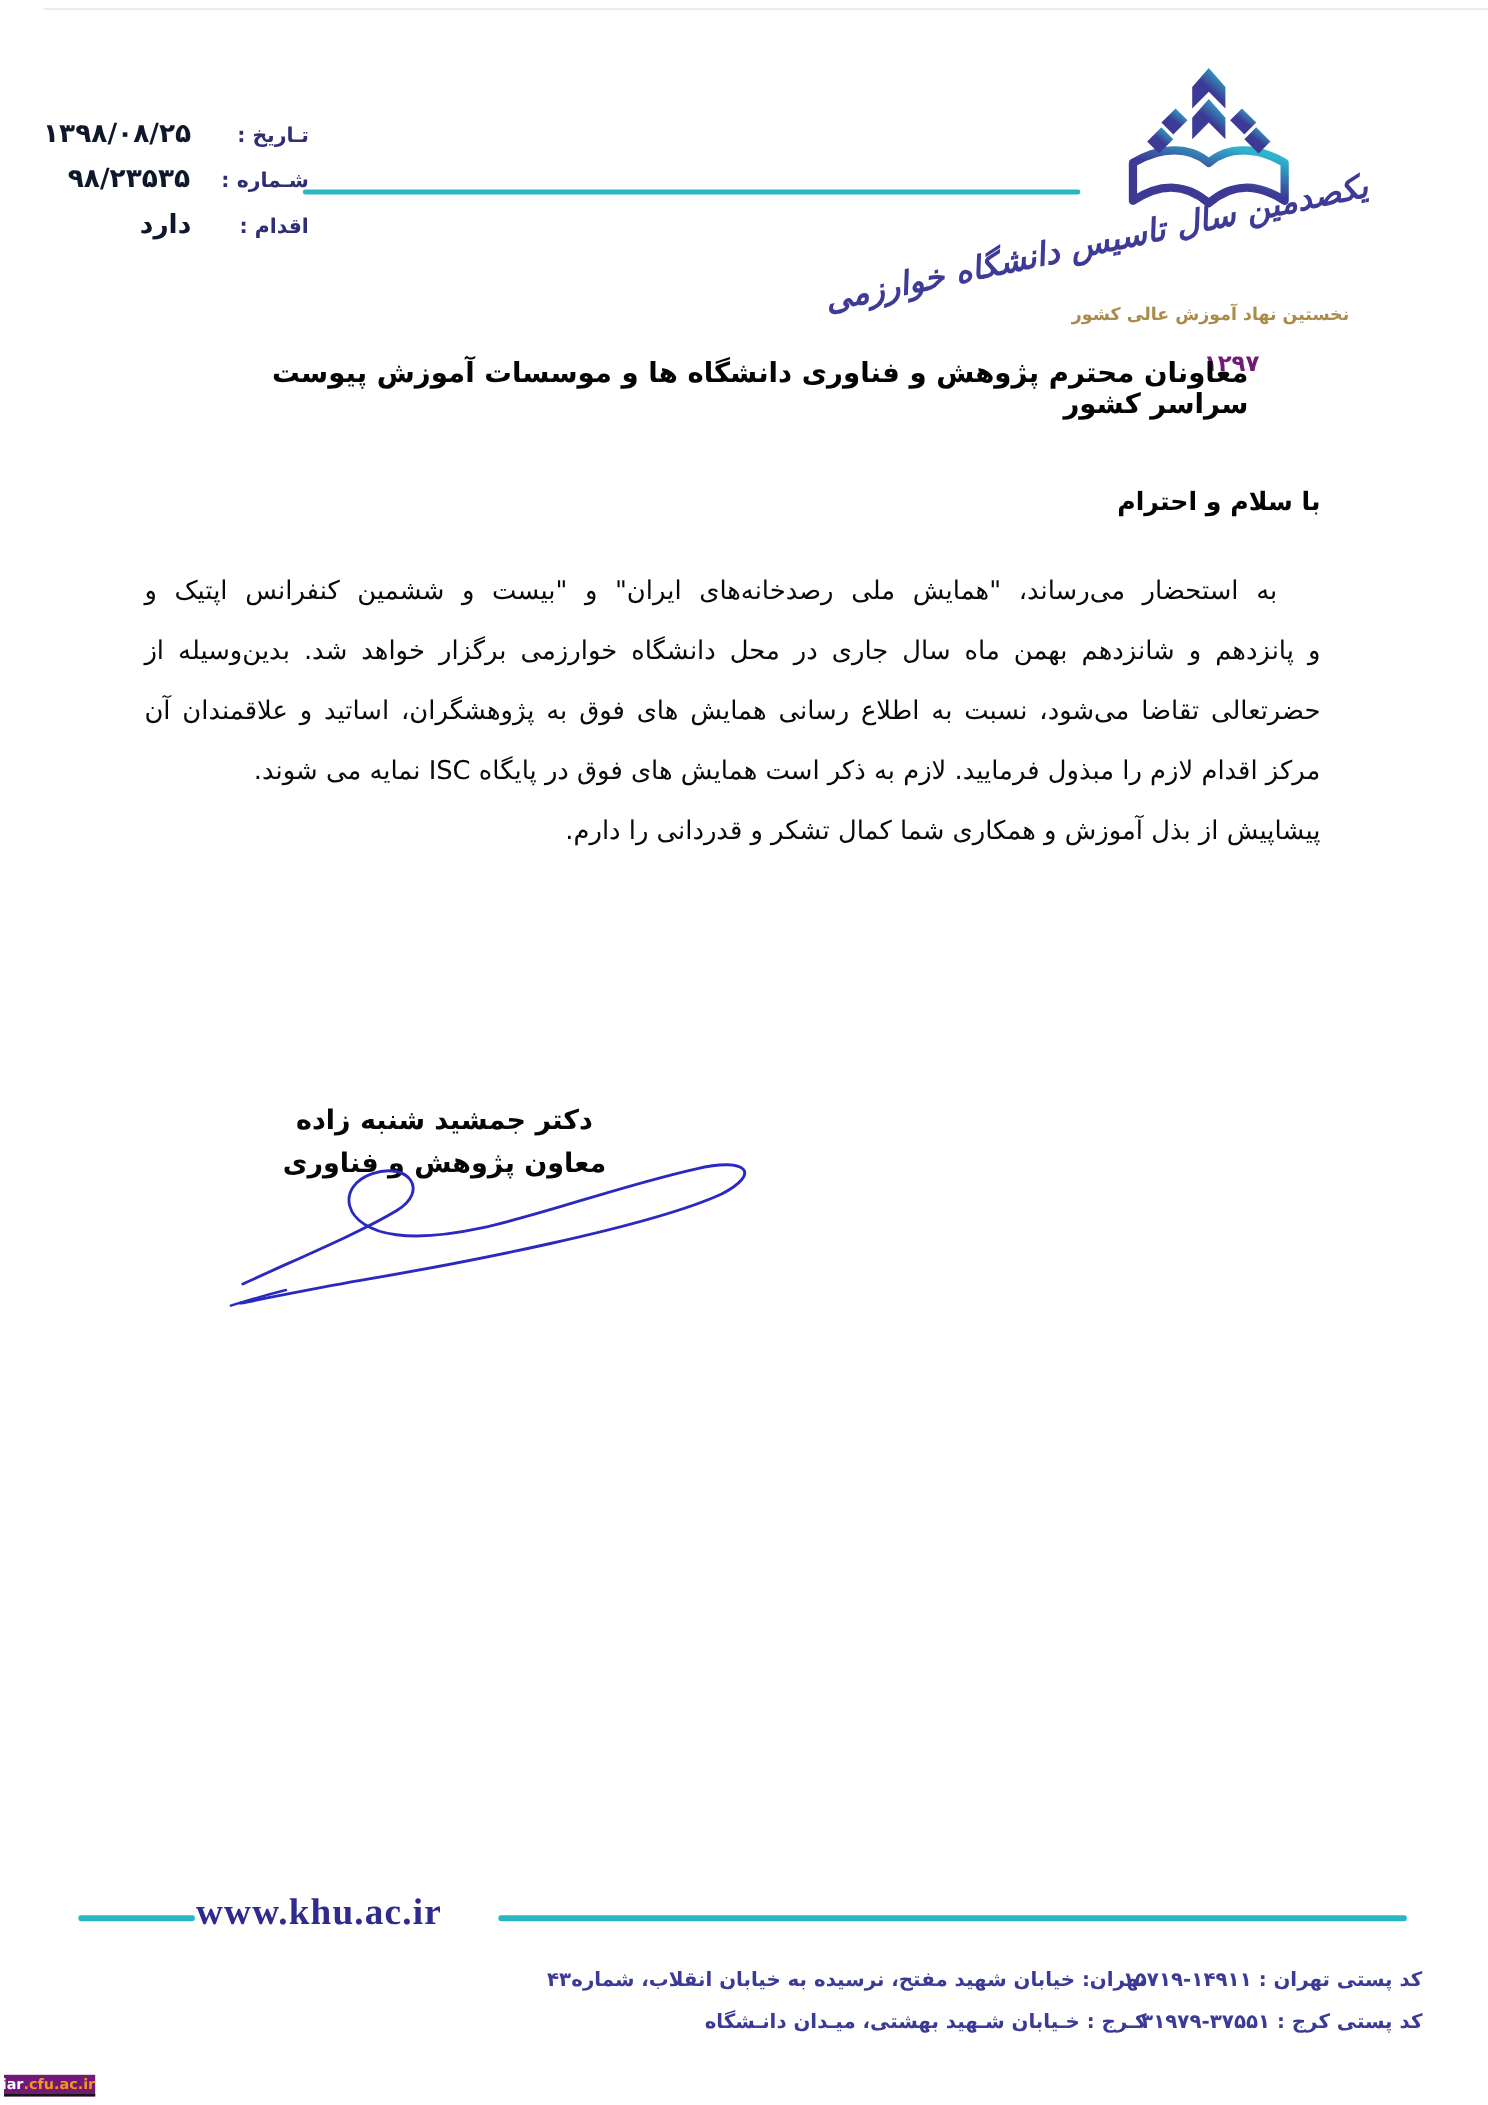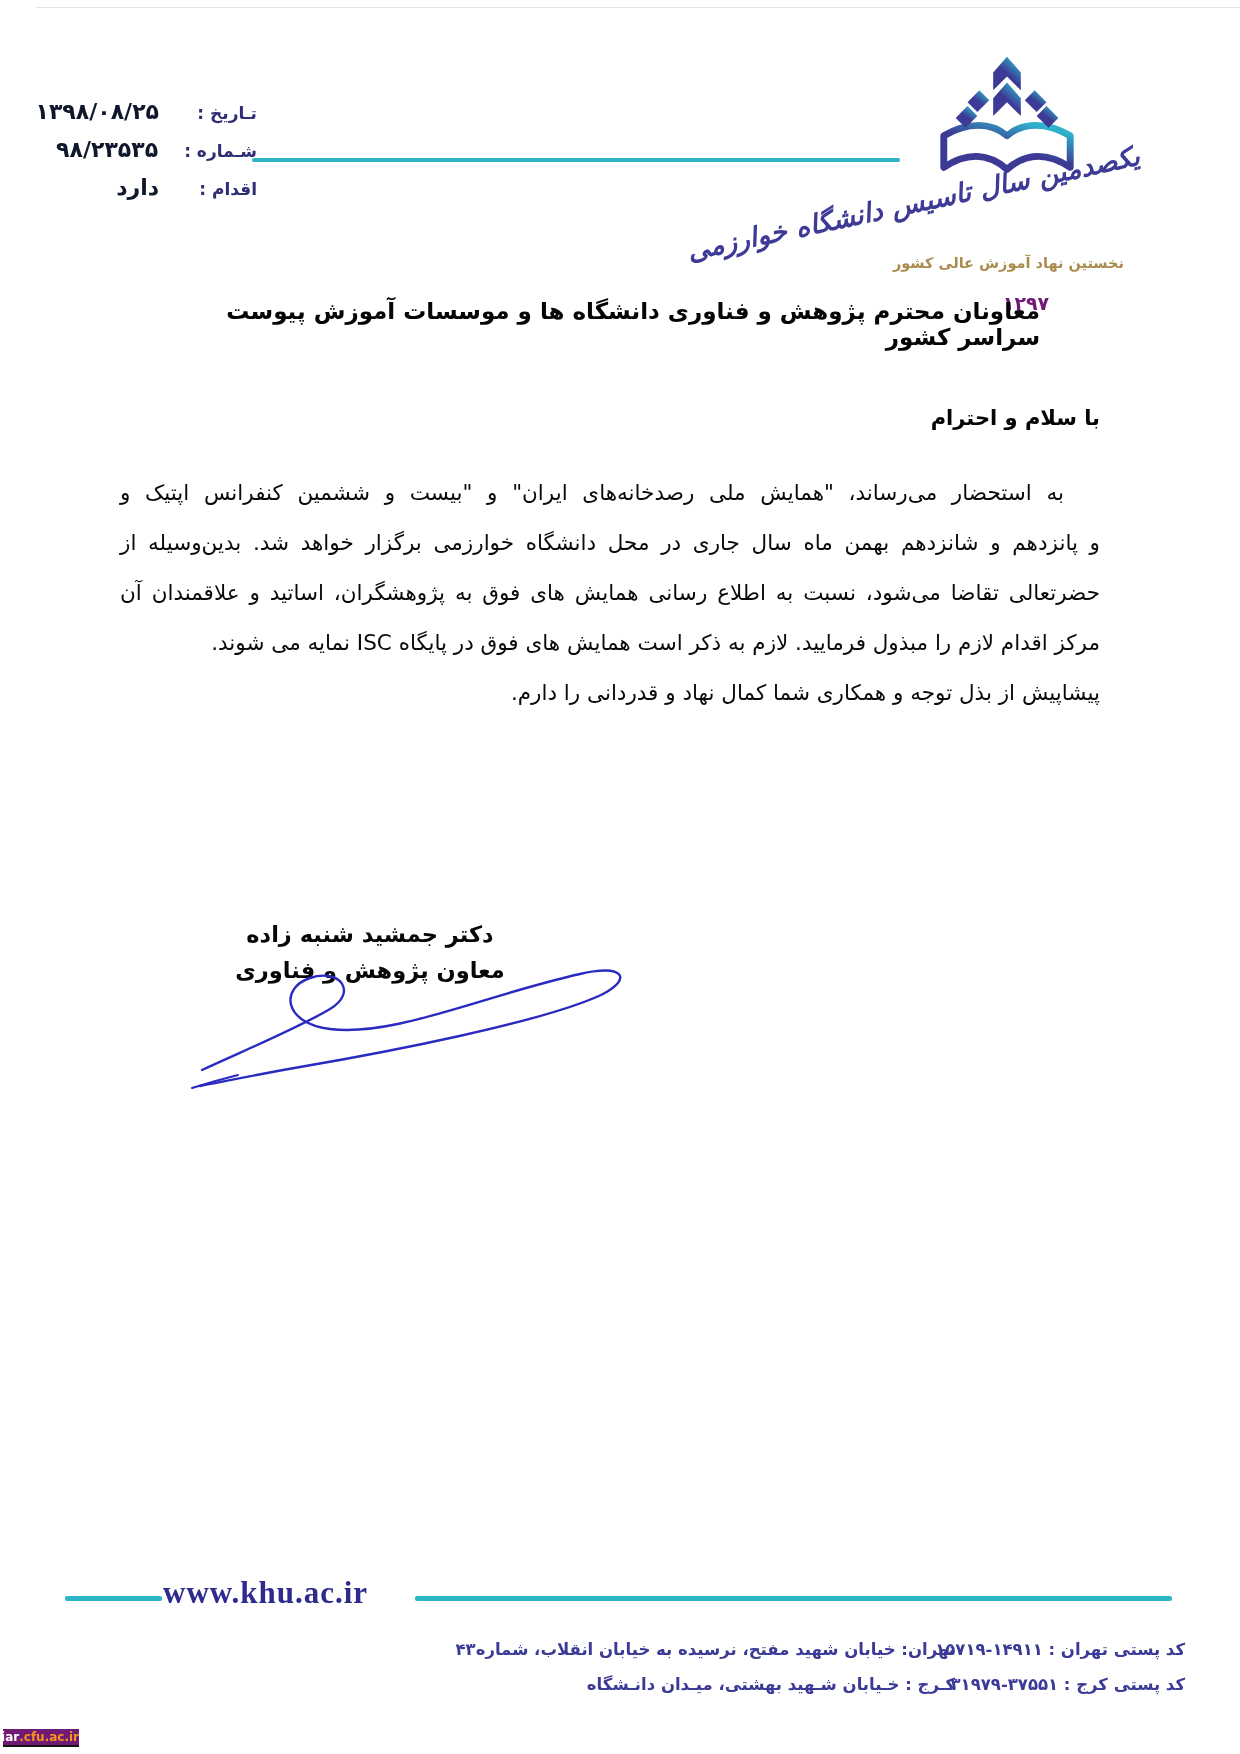--- a/index.html
+++ b/index.html
@@ -112,21 +112,21 @@
   </div>
 
   <div class="recipient">معاونان محترم پژوهش و فناوری دانشگاه ها و موسسات آموزش پیوست سراسر کشور</div>
   <div class="salutation">با سلام و احترام</div>
 
   <div class="body-text">
     <div class="body-line justify indent">به استحضار می‌رساند، "همایش ملی رصدخانه‌های ایران" و "بیست و ششمین کنفرانس اپتیک و</div>
     <div class="body-line justify">و پانزدهم و شانزدهم بهمن ماه سال جاری در محل دانشگاه خوارزمی برگزار خواهد شد. بدین‌وسیله از</div>
     <div class="body-line justify">حضرتعالی تقاضا می‌شود، نسبت به اطلاع رسانی همایش های فوق به پژوهشگران، اساتید و علاقمندان آن</div>
     <div class="body-line">مرکز اقدام لازم را مبذول فرمایید. لازم به ذکر است همایش های فوق در پایگاه ISC نمایه می شوند.</div>
-    <div class="body-line">پیشاپیش از بذل توجه و همکاری شما کمال نهاد و قدردانی را دارم.</div>
+    <div class="body-line">پیشاپیش از بذل آموزش و همکاری شما کمال تشکر و قدردانی را دارم.</div>
   </div>
 
   <div class="sig-text">
     <div class="sig-name">دکتر جمشید شنبه زاده</div>
     <div class="sig-title">معاون پژوهش و فناوری</div>
   </div>
   <svg class="sig-ink" viewBox="0 0 475 160" xmlns="http://www.w3.org/2000/svg">
     <path d="M 20 136 C 70 113, 118 93, 148 75
              C 176 58, 158 34, 128 44
              C 98 54, 101 89, 148 95

